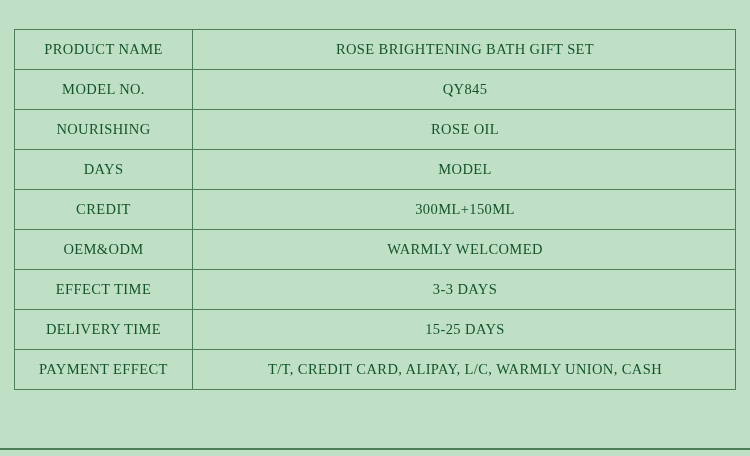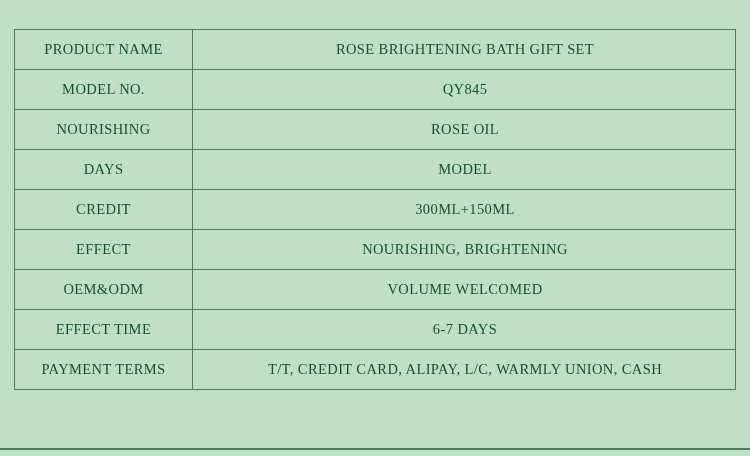--- a/index.html
+++ b/index.html
@@ -78,33 +78,33 @@
       </tr>
       <tr>
         <td class="label">DAYS</td>
         <td class="value">MODEL</td>
       </tr>
       <tr>
         <td class="label">CREDIT</td>
         <td class="value">300ML+150ML</td>
       </tr>
       <tr>
-        <td class="label">EFFECT</td>
-        <td class="value">NOURISHING, BRIGHTENING</td>
-      </tr>
-      <tr>
         <td class="label">OEM&amp;ODM</td>
-        <td class="value">VOLUME WELCOMED</td>
+        <td class="value">WARMLY WELCOMED</td>
       </tr>
       <tr>
         <td class="label">EFFECT TIME</td>
-        <td class="value">6-7 DAYS</td>
+        <td class="value">3-3 DAYS</td>
       </tr>
       <tr>
-        <td class="label">PAYMENT TERMS</td>
+        <td class="label">DELIVERY TIME</td>
+        <td class="value">15-25 DAYS</td>
+      </tr>
+      <tr>
+        <td class="label">PAYMENT EFFECT</td>
         <td class="value">T/T, CREDIT CARD, ALIPAY, L/C, WARMLY UNION, CASH</td>
       </tr>
     </tbody>
   </table>
 
   <div class="bottom-rule"></div>
 
 </div>
 
 </body></html>

